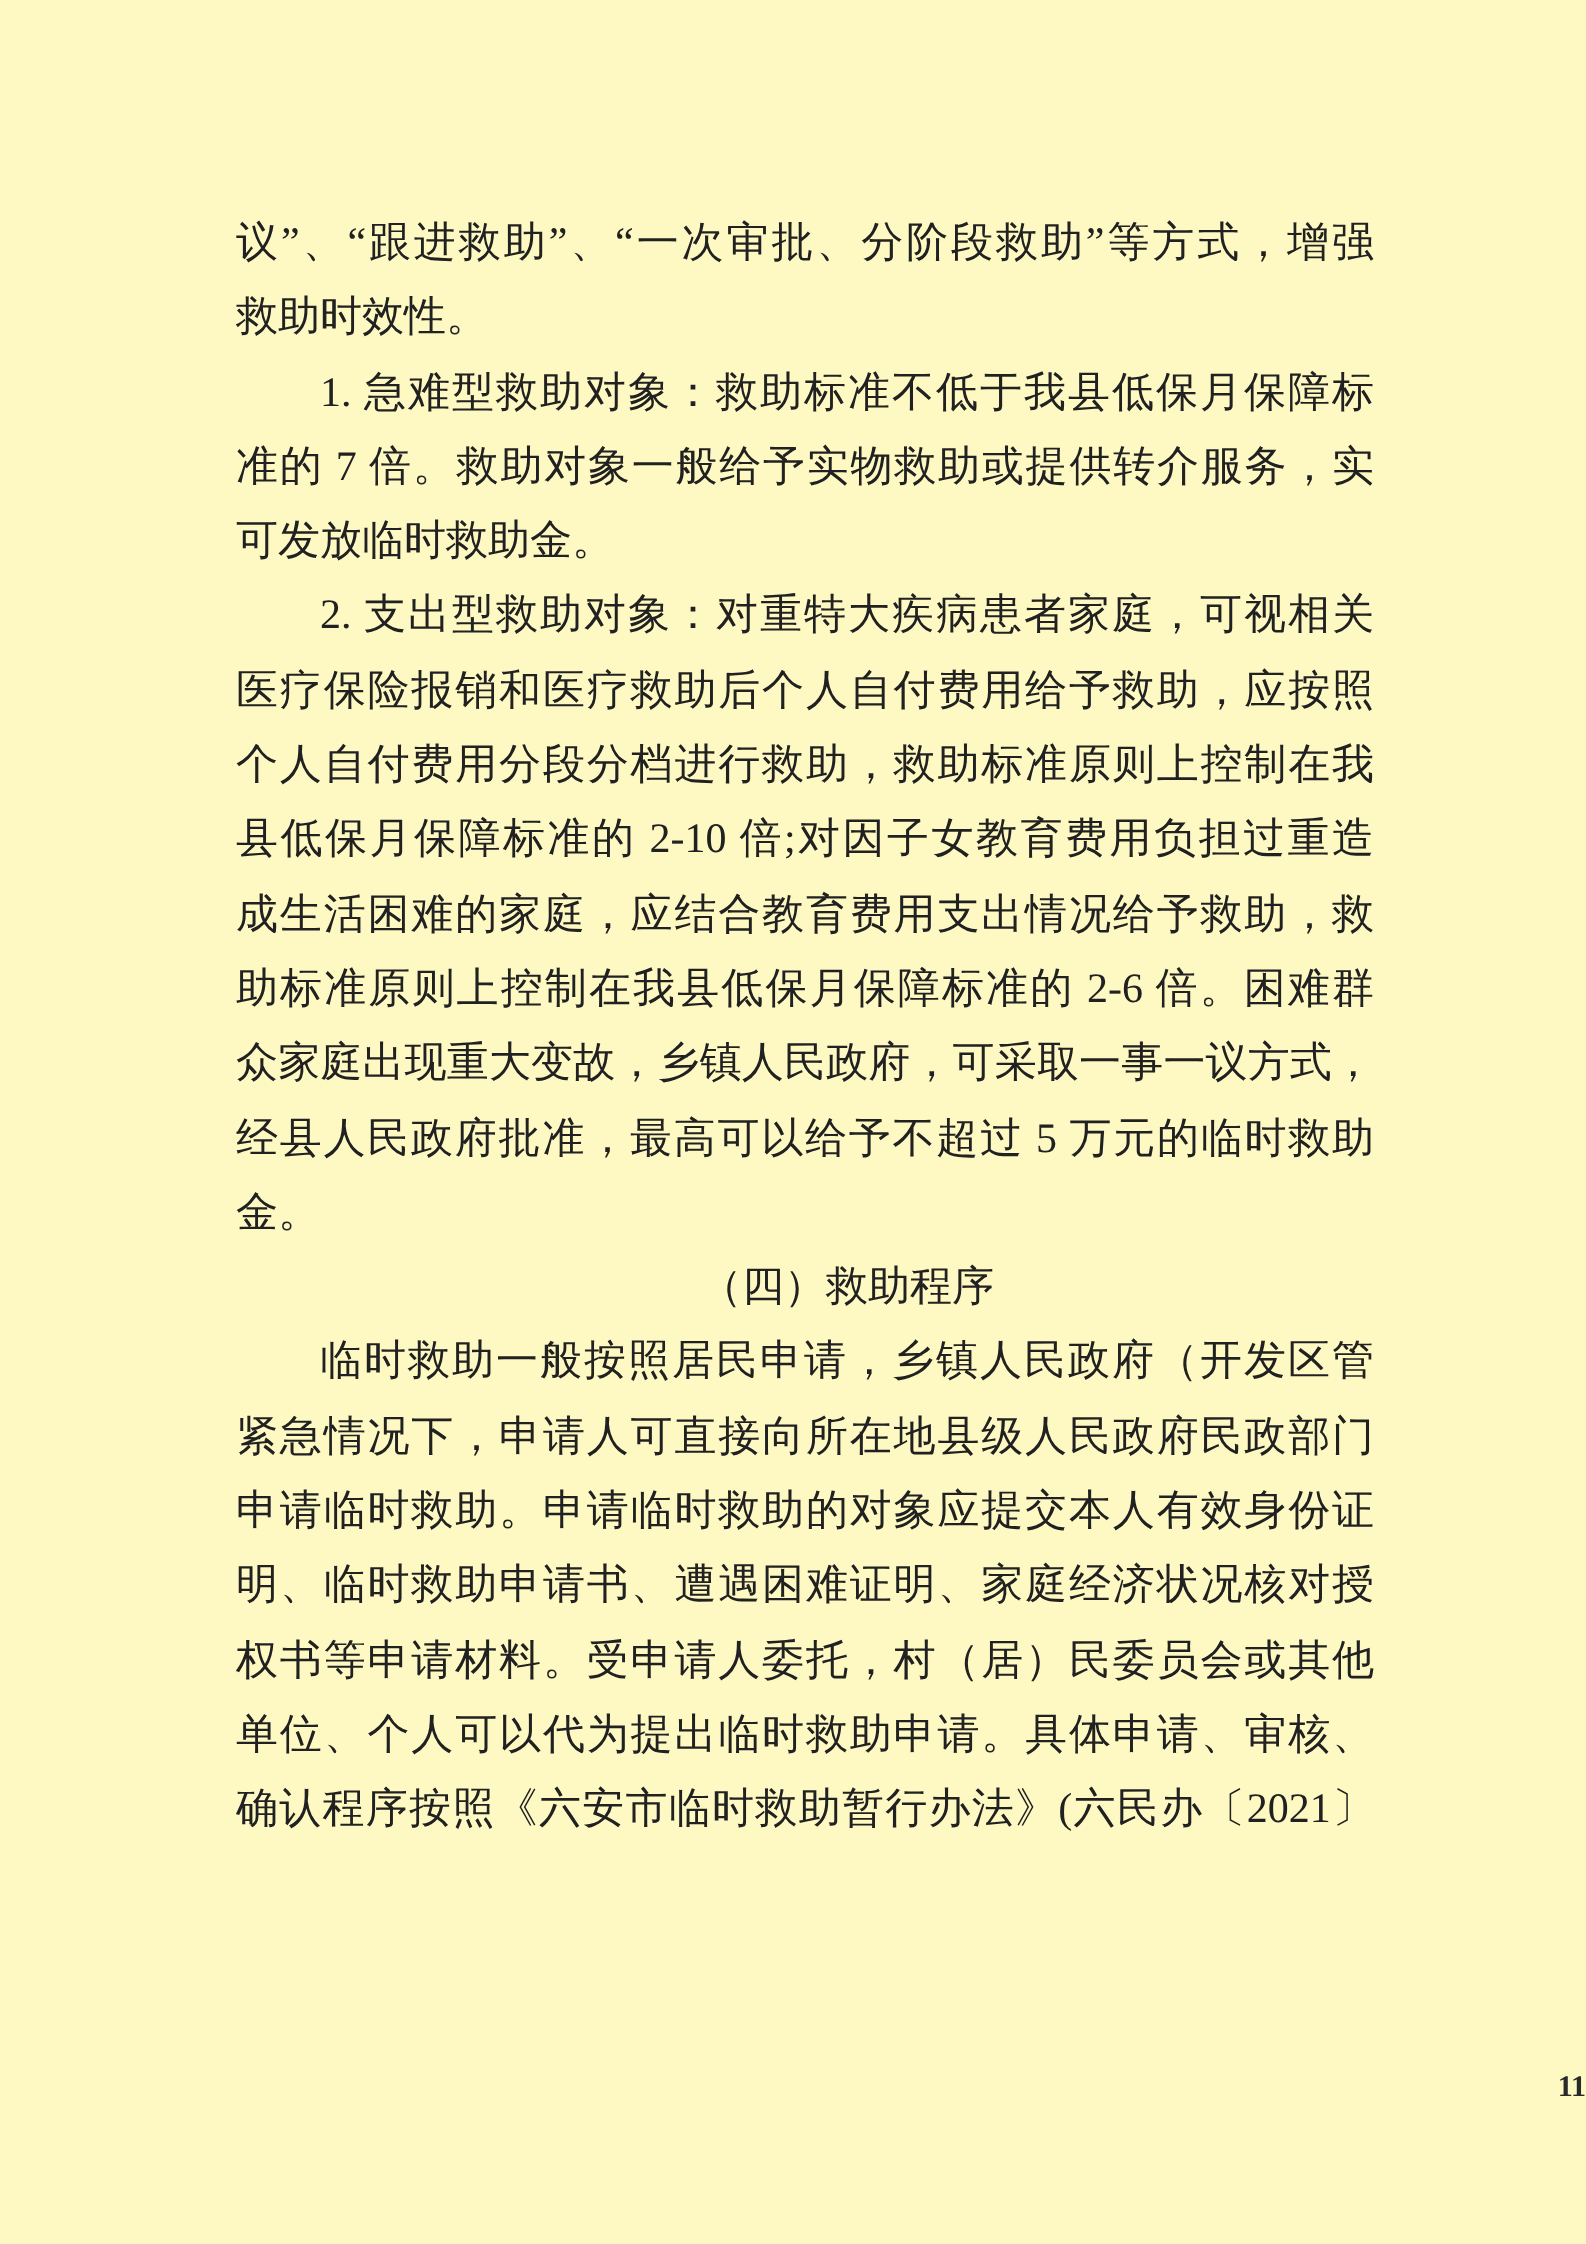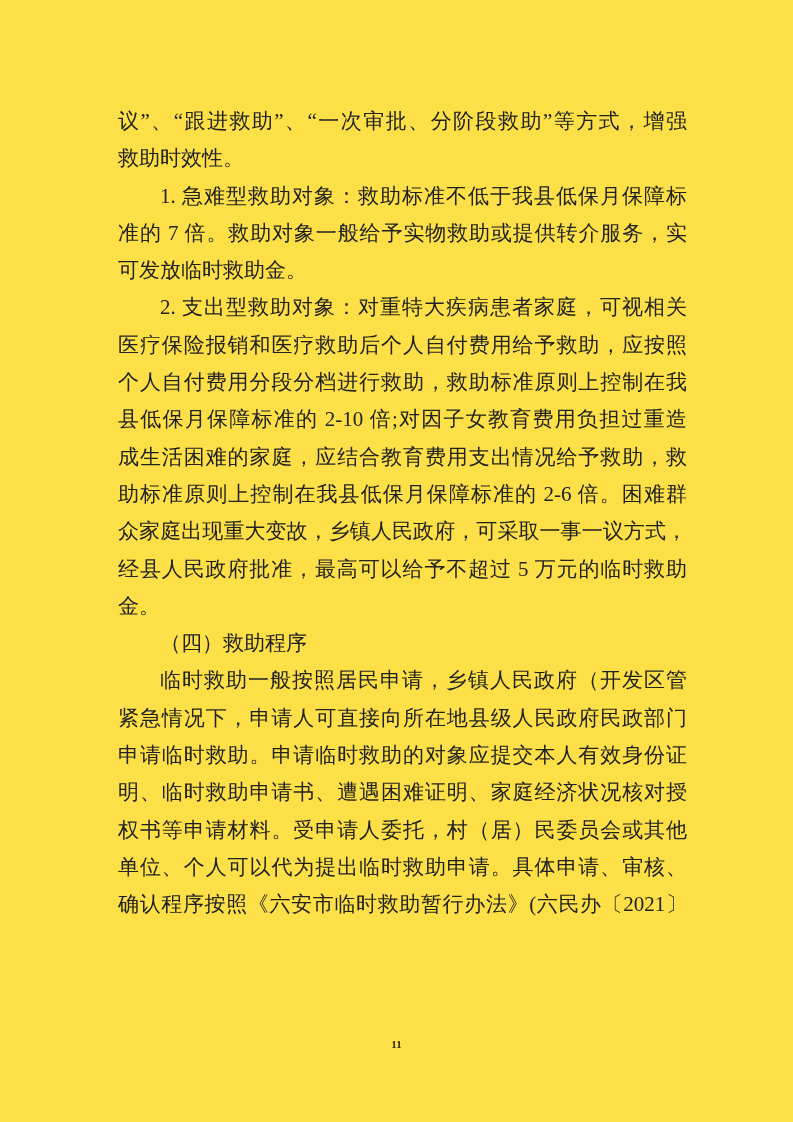--- a/index.html
+++ b/index.html
@@ -4,21 +4,21 @@
 <style>
   html, body {
     margin: 0;
     padding: 0;
     background: #ffffff;
   }
   .page {
     position: relative;
     width: 793px;
     height: 1122px;
-    background: #fde047;
+    background: #fef9c3;
     font-family: "Liberation Serif", "DejaVu Serif", serif;
     color: #212121;
     overflow: hidden;
   }
   .text-block {
     position: absolute;
     left: 118px;
     top: 103px;
     width: 569px;
   }
@@ -28,28 +28,29 @@
     height: 37.3px;
     text-align: left;
     overflow: hidden;
   }
   .line.fill {
     text-align: justify;
     text-align-last: justify;
   }
   .line.indent {
     padding-left: 42px;
+    text-align: center;
   }
   .page-number {
     position: absolute;
     top: 1034px;
     left: 0;
     width: 100%;
-    text-align: center;
-    font-size: 11px;
+    text-align: right;
+    font-size: 15px;
     line-height: 20px;
     color: #2a2a2a;
     font-weight: bold;
   }
 </style>
 </head>
 <body>
 
 <div class="page">
   <div class="text-block">

